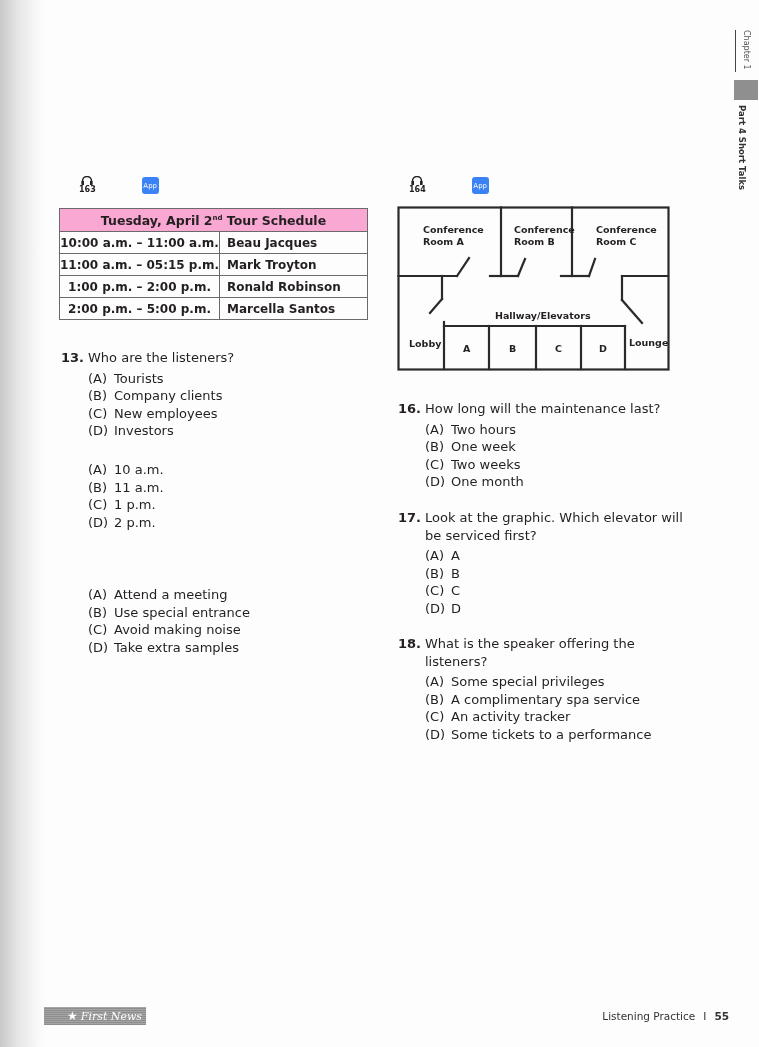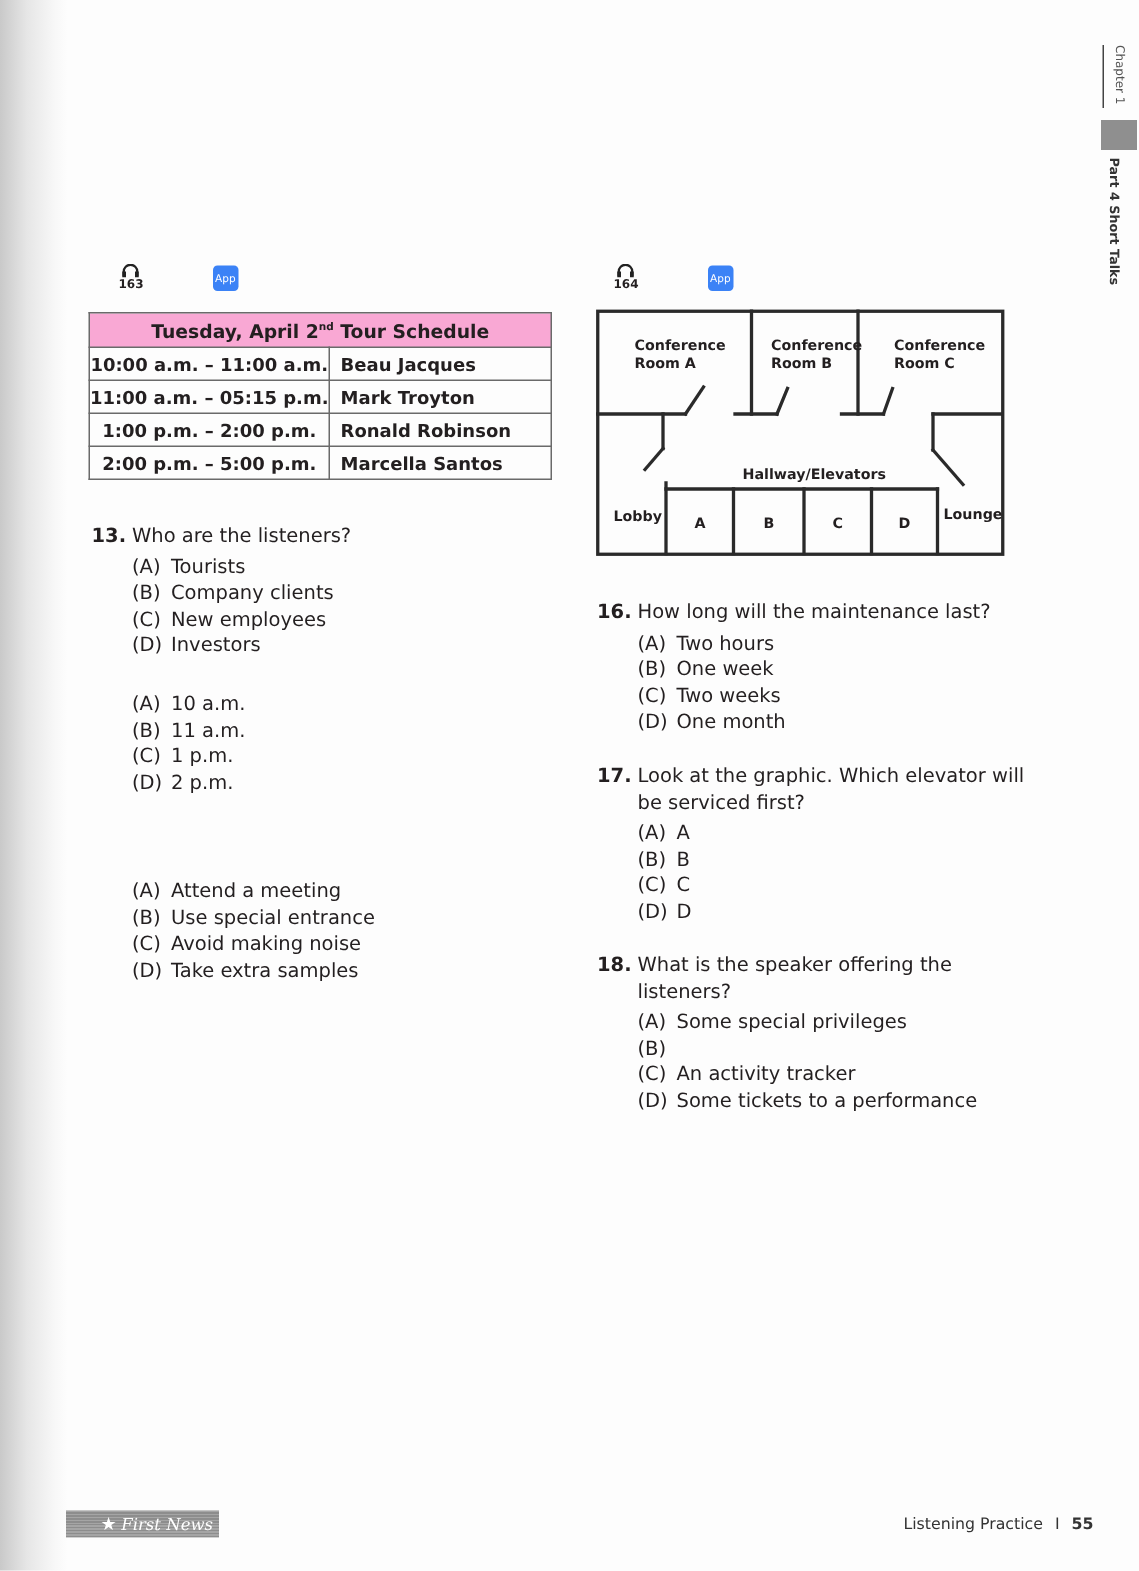--- a/index.html
+++ b/index.html
@@ -299,20 +299,21 @@
       <span class="q-num">18.</span>
       <span class="q-text">What is the speaker offering the listeners?</span>
     </div>
   <div class="options">
     <div class="option">
         <span class="opt-letter">(A)</span>
         <span>Some special privileges</span>
       </div>
     <div class="option">
         <span class="opt-letter">(B)</span>
+        <span>A complimentary spa service</span>
       </div>
     <div class="option">
         <span class="opt-letter">(C)</span>
         <span>An activity tracker</span>
       </div>
     <div class="option">
         <span class="opt-letter">(D)</span>
         <span>Some tickets to a performance</span>
       </div>
   </div>

